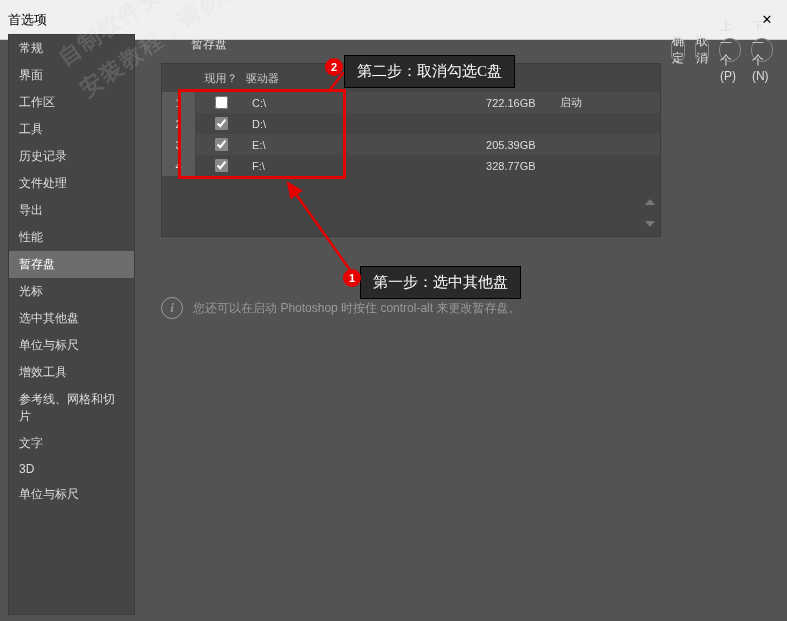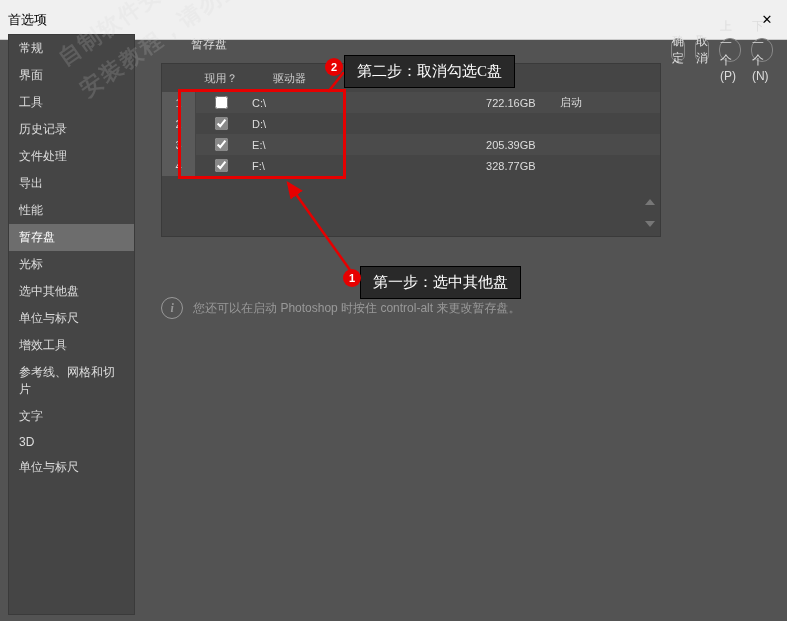--- a/index.html
+++ b/index.html
@@ -9,21 +9,21 @@
 .content { position:absolute; top:28px; left:0; right:0; bottom:0; display:flex; }
 .sidebar { width:132px; background:#454545; border:1px solid #3a3a3a; margin:6px 16px 6px 8px; overflow:auto; }
 .sidebar-item { padding:5px 10px; color:#ddd; font-size:12px; cursor:pointer; }
 .sidebar-item.active { background:#6d6d6d; color:#fff; }
 .main { flex:1; padding:8px 10px; position:relative; }
 .panel-title { color:#ddd; font-size:12px; margin:0 0 10px 30px; }
 .table-wrap { border:1px solid #3a3a3a; background:#454545; width:500px; position:relative; }
 .thead { display:flex; align-items:center; height:28px; font-size:11px; color:#ccc; }
 .th-num { width:34px; }
 .th-active { width:50px; text-align:center; }
-.th-drive { width:60px; text-align:right; }
+.th-drive { width:60px; text-align:left; }
 .th-space { flex:1; text-align:left; padding-left:200px; }
 .th-status { width:110px; padding-left:10px; }
 .trow { display:flex; align-items:center; height:21px; font-size:11px; }
 .trow:nth-child(odd){ background:#4b4b4b; }
 .td-num { width:34px; background:#5a5a5a; text-align:center; color:#ddd; border-right:1px solid #454545; height:100%; display:flex; align-items:center; justify-content:center; }
 .td-active { width:50px; display:flex; justify-content:center; }
 .td-drive { width:60px; padding-left:6px; color:#ddd; }
 .td-space { flex:1; padding-left:180px; color:#ddd; }
 .td-status { width:110px; padding-left:10px; color:#ddd; }
 input[type=checkbox]{ width:13px; height:13px; accent-color:#888; }
@@ -53,20 +53,21 @@
 
 <div class="titlebar">
   <span>首选项</span>
   <span class="close">✕</span>
 </div>
 
 <div class="content">
   <div class="sidebar" id="sidebar">
       <div class="sidebar-item">常规</div>
       <div class="sidebar-item">界面</div>
+      <div class="sidebar-item">工作区</div>
       <div class="sidebar-item">工具</div>
       <div class="sidebar-item">历史记录</div>
       <div class="sidebar-item">文件处理</div>
       <div class="sidebar-item">导出</div>
       <div class="sidebar-item">性能</div>
       <div class="sidebar-item active">暂存盘</div>
       <div class="sidebar-item">光标</div>
       <div class="sidebar-item">选中其他盘</div>
       <div class="sidebar-item">单位与标尺</div>
       <div class="sidebar-item">增效工具</div>

